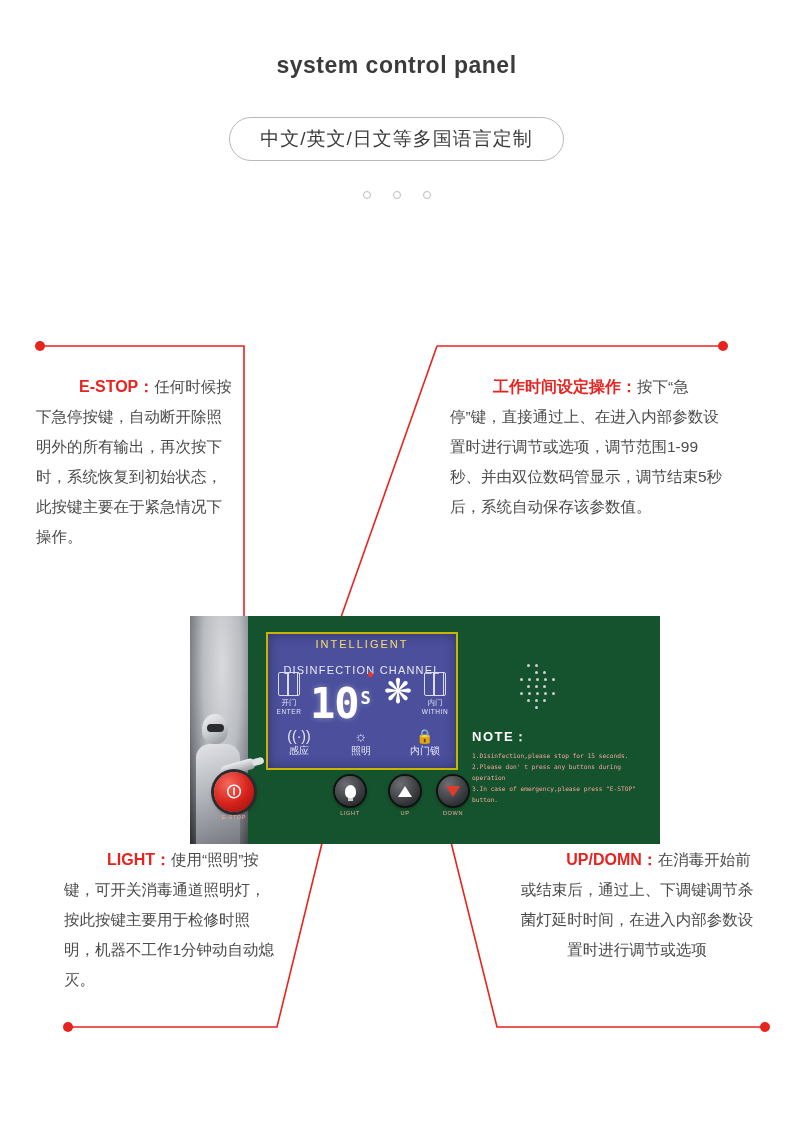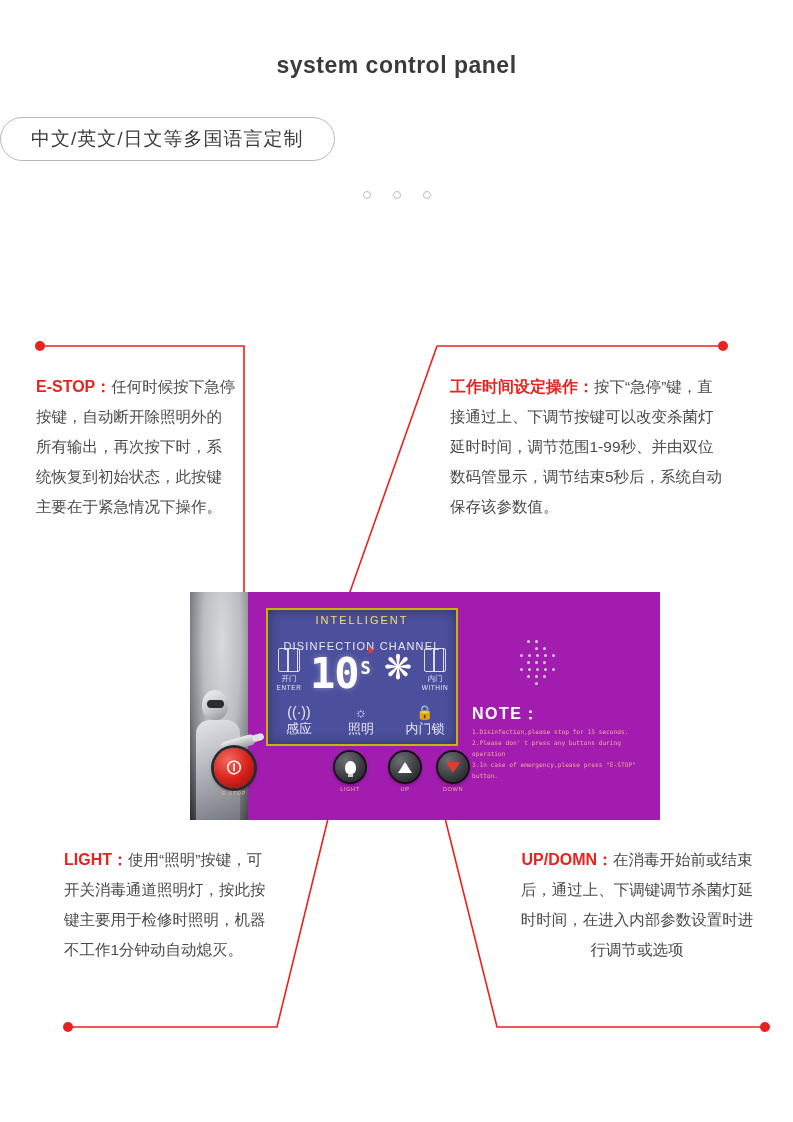--- a/index.html
+++ b/index.html
@@ -31,21 +31,21 @@
   .title-cn {
     text-align: center;
     font-size: 40px;
     font-weight: bold;
     color: #e8231f;
     margin-top: 25px;
     letter-spacing: 2px;
   }
   .pill-wrap {
     display: flex;
-    justify-content: flex-start;
+    justify-content: center;
     margin-top: 38px;
   }
   .pill {
     border: 1px solid #b9b9b9;
     border-radius: 26px;
     padding: 8px 30px;
     font-size: 19px;
     color: #3c3c3c;
     letter-spacing: 1px;
   }
@@ -74,34 +74,35 @@
   .note-block {
     position: absolute;
     font-size: 15.5px;
     line-height: 30px;
     color: #4a4a4a;
   }
   .note-block .lead {
     font-weight: bold;
     color: #e8231f;
     font-size: 16px;
+    margin-left: 43px;
   }
   .nb-estop { left: 36px;  top: 372px; width: 200px; }
   .nb-work  { left: 450px; top: 372px; width: 278px; }
   .nb-light { left: 64px;  top: 845px; width: 212px; }
   .nb-updn  { left: 518px; top: 845px; width: 238px; text-align: center; }
 
   
   .panel {
     position: absolute;
     left: 190px;
-    top: 592px;
+    top: 616px;
     width: 470px;
     height: 228px;
-    background: #a21caf;
+    background: #14532d;
     overflow: hidden;
   }
   
   .robot {
     position: absolute;
     left: 0; top: 0;
     width: 58px; height: 228px;
     background:
       radial-gradient(ellipse at 55% 22%, #d9dadd 0%, #b9bcc1 42%, #7d8086 70%, #2a2b2e 100%),
       linear-gradient(180deg, #3a3b3f 0%, #202124 100%);
@@ -193,21 +194,21 @@
   .door-label-en { font-size: 6.5px; letter-spacing: 0.6px; }
 
   .lcd-digits {
     position: absolute;
     left: 42px; top: -2px;
     color: #ffffff;
     font-family: "DejaVu Sans Mono", monospace;
     font-size: 42px;
     font-weight: bold;
     letter-spacing: -1px;
-    line-height: 48px;
+    line-height: 61px;
     text-shadow: 0 0 6px rgba(255,255,255,0.35);
   }
   .lcd-digits .unit {
     font-size: 17px;
     vertical-align: 14px;
     margin-left: 2px;
     font-weight: bold;
   }
   .lcd-dot {
     position: absolute;
@@ -226,21 +227,21 @@
     text-align: center;
   }
   .lcd-bottom {
     position: absolute;
     left: 0; top: 94px;
     width: 188px; height: 38px;
     color: #e8e8f6;
   }
   .lb-item { position: absolute; text-align: center; width: 42px; }
   .lb-item .g { font-size: 14px; line-height: 16px; }
-  .lb-item .t { font-size: 13px; }
+  .lb-item .t { font-size: 10px; }
   .lb-1 { left: 10px; }
   .lb-2 { left: 72px; }
   .lb-3 { left: 136px; }
 
   
   .speaker {
     position: absolute;
     left: 325px; top: 48px;
     width: 44px; height: 44px;
   }
@@ -249,21 +250,21 @@
     width: 3px; height: 3px;
     border-radius: 50%;
     background: #cfcfd4;
   }
 
   
   .note-title {
     position: absolute;
     left: 282px; top: 112px;
     color: #ffffff;
-    font-size: 16px;
+    font-size: 13px;
     font-weight: bold;
     letter-spacing: 1.5px;
   }
   .note-lines {
     position: absolute;
     left: 282px; top: 134px;
     width: 180px;
     color: #f2a49a;
     font-size: 6.2px;
     line-height: 11px;
@@ -359,21 +360,21 @@
 
   <polyline points="765,1027 497,1027 438,790" fill="none" stroke="#e8231f" stroke-width="1.6"></polyline>
   <circle cx="765" cy="1027" r="5" fill="#e8231f"></circle>
 </svg>
 
 <div class="note-block nb-estop">
   <span class="lead">E-STOP：</span><span>任何时候按下急停按键，自动断开除照明外的所有输出，再次按下时，系统恢复到初始状态，此按键主要在于紧急情况下操作。</span>
 </div>
 
 <div class="note-block nb-work">
-  <span class="lead">工作时间设定操作：</span><span>按下“急停”键，直接通过上、下调节按键可以改变杀菌灯延时时间，调节范围1-99秒、并由双位数码管显示，调节结束5秒后，系统自动保存该参数值。</span>
+  <span class="lead">工作时间设定操作：</span><span>按下“急停”键，直接通过上、在进入内部参数设置时进行调节或选项，调节范围1-99秒、并由双位数码管显示，调节结束5秒后，系统自动保存该参数值。</span>
 </div>
 
 <div class="note-block nb-light">
   <span class="lead">LIGHT：</span><span>使用“照明”按键，可开关消毒通道照明灯，按此按键主要用于检修时照明，机器不工作1分钟动自动熄灭。</span>
 </div>
 
 <div class="note-block nb-updn">
   <span class="lead">UP/DOMN：</span><span>在消毒开始前或结束后，通过上、下调键调节杀菌灯延时时间，在进入内部参数设置时进行调节或选项</span>
 </div>
 

